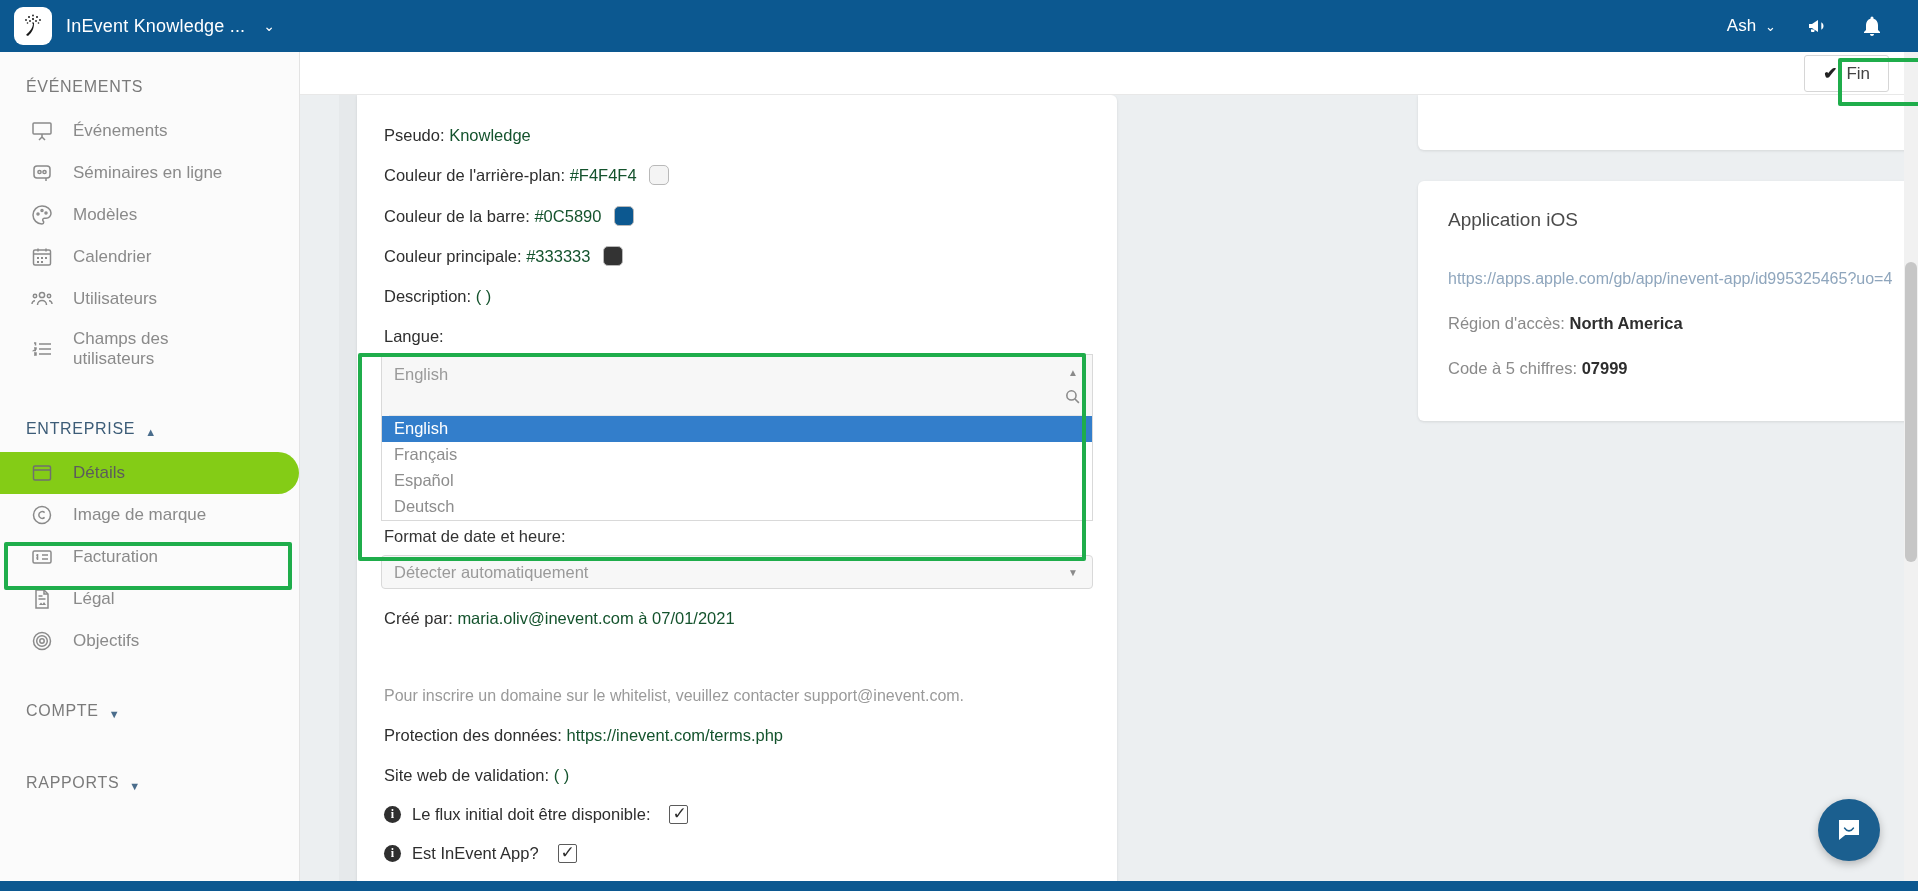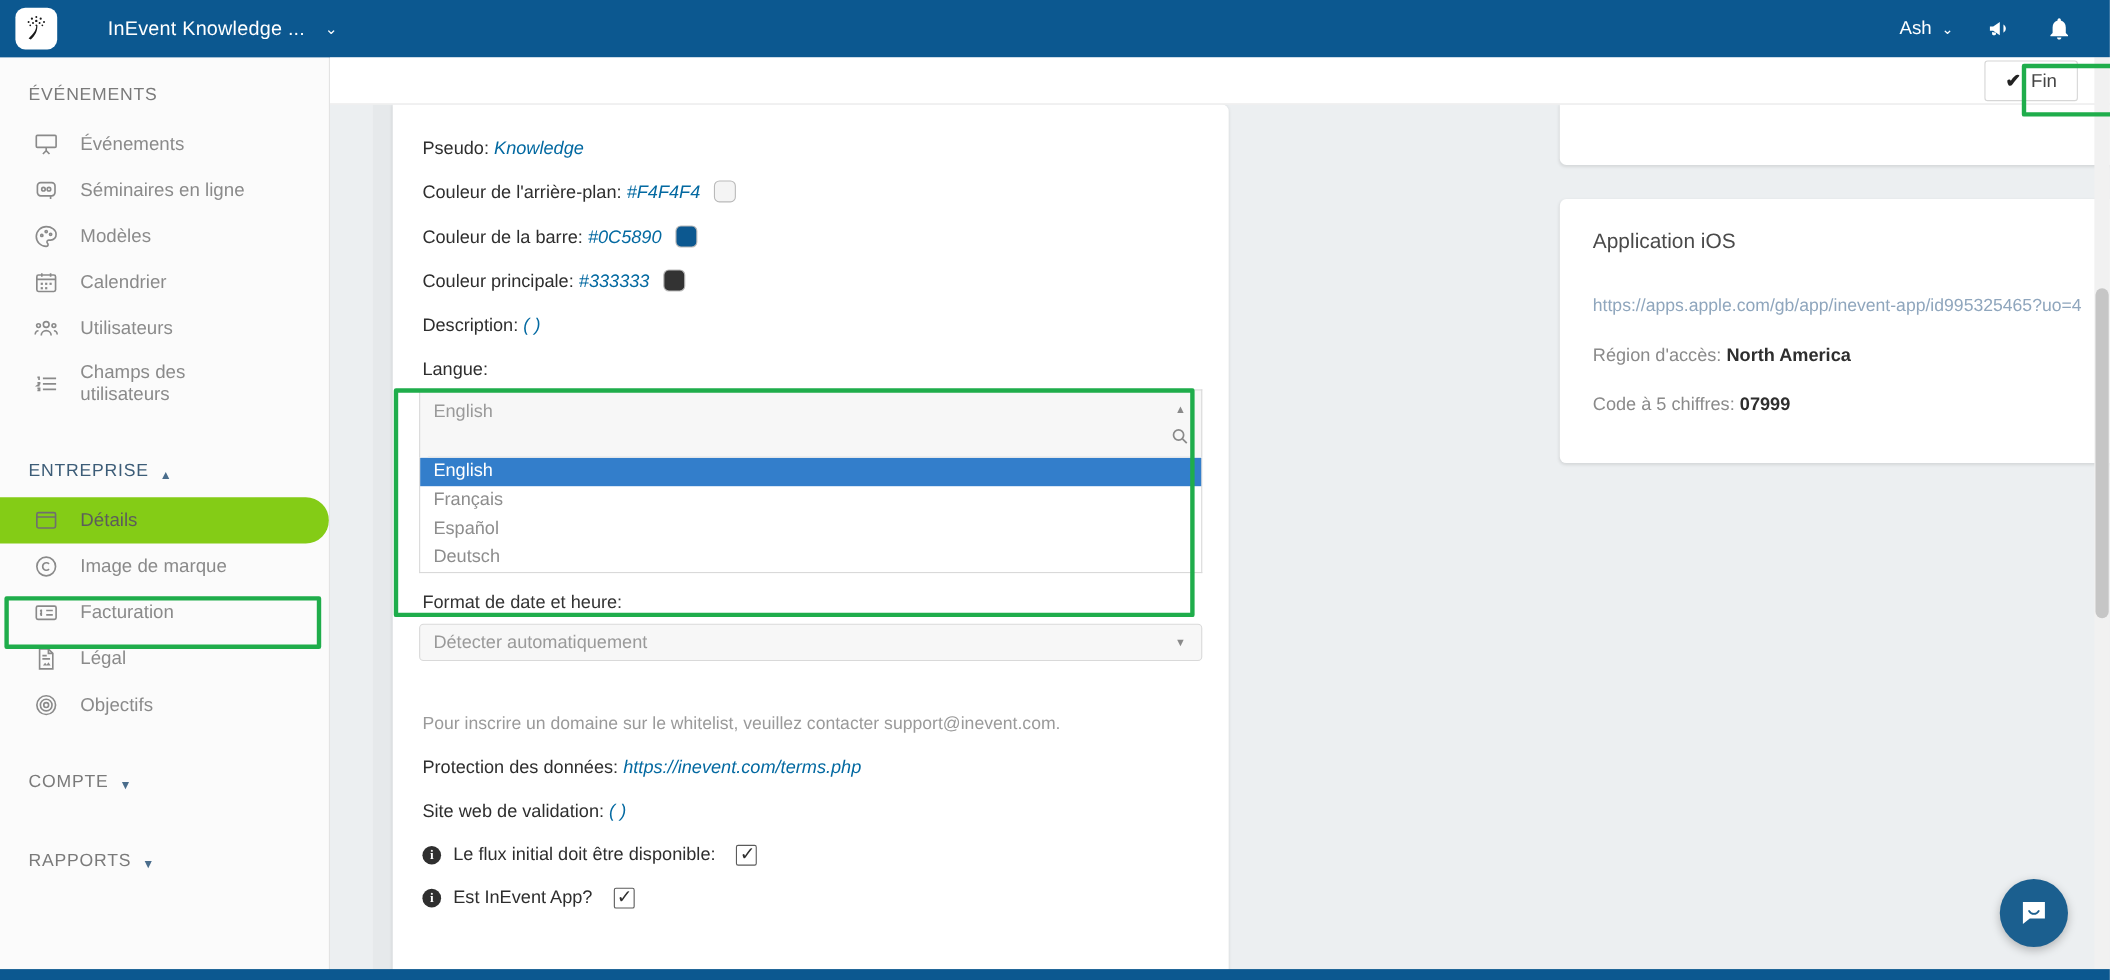--- a/index.html
+++ b/index.html
@@ -19,21 +19,21 @@
   .brand-zone {
     width: 300px; height: 52px; display: flex; align-items: center;
     padding-left: 14px; gap: 14px; background: #0c5890;
   }
   .logo-tile {
     width: 38px; height: 38px; border-radius: 9px; background: #ffffff;
     display: flex; align-items: center; justify-content: center;
     flex: 0 0 auto; overflow: hidden;
   }
   .brand-title {
-    color: #ffffff; font-size: 18px; letter-spacing: .2px; white-space: nowrap; margin-left: 32px;
+    color: #ffffff; font-size: 18px; letter-spacing: .2px; white-space: nowrap;
   }
   .brand-caret { color: #ffffff; font-size: 14px; margin-left: 4px; }
   .topbar-spacer { flex: 1 1 auto; }
   .topbar-right {
     display: flex; align-items: center; gap: 30px; padding-right: 34px;
     color: #ffffff;
   }
   .user-chip { display: flex; align-items: center; gap: 9px; font-size: 17px; color: #fff; }
   .user-caret { font-size: 13px; }
   .tb-icon { width: 24px; height: 24px; display: block; }
@@ -97,28 +97,28 @@
     box-shadow: 0 1px 3px rgba(0,0,0,.10);
   }
   .left-card {
     position: absolute; left: 57px; top: 0; width: 760px; height: 796px;
     border-top-left-radius: 0; border-top-right-radius: 6px;
     padding: 20px 24px 0 24px; overflow: hidden;
   }
 
   .frow { font-size: 16.5px; color: #333; padding: 9px 0 9px 3px; line-height: 1.35; }
   .fkey { color: #2e2e2e; margin-top: 16px; }
-  .fval { color: #0369a1; font-style: italic; }
+  .fval { color: #14532d; }
   .swatch {
     display: inline-block; width: 20px; height: 20px; border-radius: 5px;
     border: 1px solid #b9b9b9; vertical-align: -4px; margin-left: 8px;
   }
 
   
-  .lang-wrap { position: relative; margin: 2px 0 12px 0; text-align: center; }
+  .lang-wrap { position: relative; margin: 2px 0 0 0; text-align: center; }
   .lang-input {
     width: 712px; height: 62px; background: #f7f7f7;
     border: 1px solid #d9d9d9; border-bottom: none;
     position: relative;
   }
   .lang-input .sel {
     position: absolute; left: 12px; top: 10px;
     font-size: 16.5px; color: #9a9a9a;
   }
   .lang-input .up-caret {
@@ -453,20 +453,24 @@
       </div>
     </div>
 
     <div class="obscured-label">Format de date et heure:</div>
 
     <div class="sel-box">
       <span class="txt">Détecter automatiquement</span>
       <span class="dn-caret">▼</span>
     </div>
 
+    <div class="frow" style="padding-top:18px">
+      <span class="fkey">Créé par:</span>
+      <span class="fval">maria.oliv@inevent.com à 07/01/2021</span>
+    </div>
 
     <div class="note">Pour inscrire un domaine sur le whitelist, veuillez contacter support@inevent.com.</div>
 
     <div class="frow">
       <span class="fkey">Protection des données:</span>
       <span class="fval">https://inevent.com/terms.php</span>
     </div>
 
     <div class="frow">
       <span class="fkey">Site web de validation:</span>

